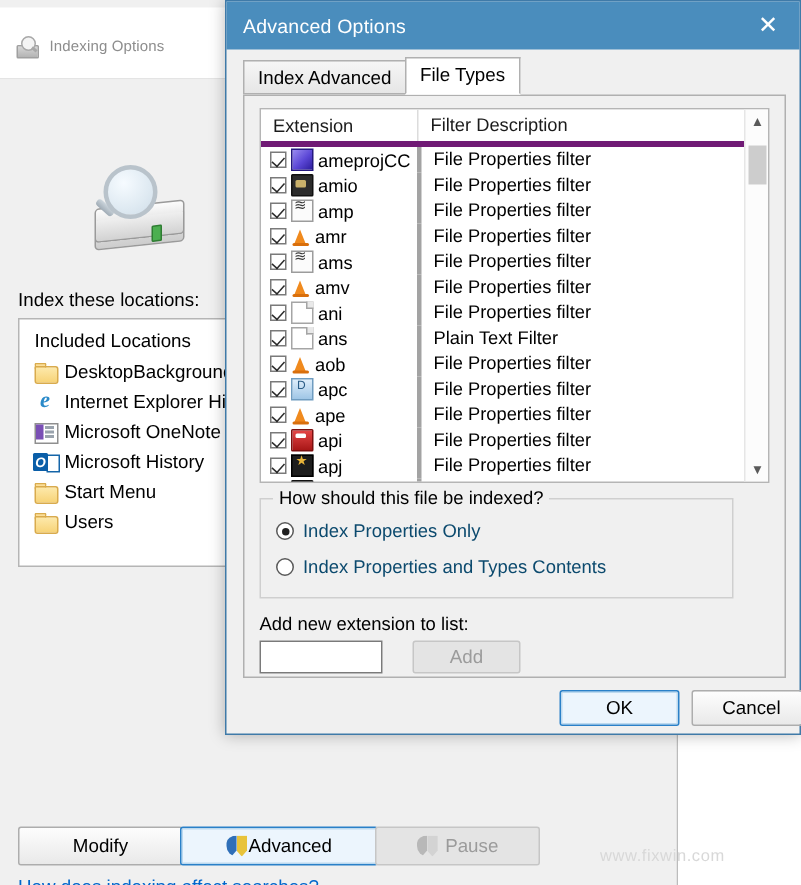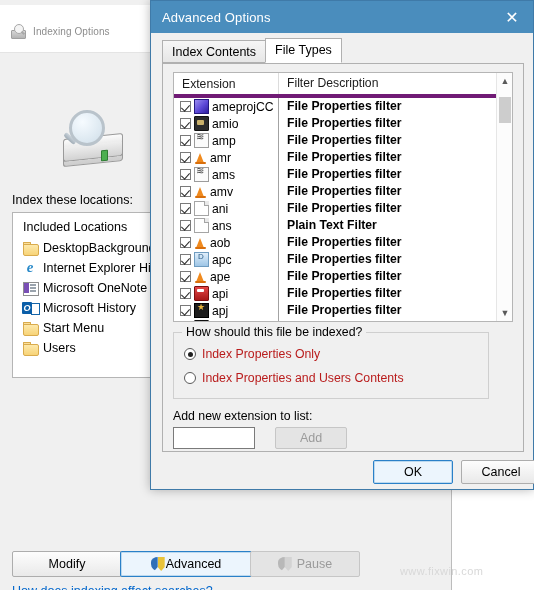--- a/index.html
+++ b/index.html
@@ -251,21 +251,21 @@
     font-size:12.2px; color:#1b1b1b;
   }
   .fl-h1 { width:104px; padding-left:8px; box-sizing:border-box; }
   .fl-h2 { padding-left:8px; border-left:1px solid #dcdcdc; height:21px; line-height:21px; flex:1; }
   .fl-rows { position:relative; }
   .fl-row {
     display:flex; align-items:center; height:17px;
     font-size:12.2px; color:#000;
   }
   .fl-c1 { width:104px; display:flex; align-items:center; gap:3px; padding-left:6px; box-sizing:border-box;}
-  .fl-c2 { padding-left:8px; border-left:1px solid #a3a3a3; height:17px; line-height:17px; flex:1; box-sizing:border-box;font-weight:bold;}
+  .fl-c2 { padding-left:8px; border-left:3px solid #a3a3a3; height:17px; line-height:17px; flex:1; box-sizing:border-box;}
   .cbx {
     width:11px; height:11px; flex:0 0 11px; border:1px solid #7a7a7a;
     background:#fff; position:relative; box-sizing:border-box;
   }
   .cbx::after {
     content:""; position:absolute; left:2px; top:1px;
     width:4px; height:7px; border:solid #2b2b2b; border-width:0 1.6px 1.6px 0;
     transform: rotate(42deg);
   }
   .ficon { width:13px; height:13px; flex:0 0 13px; position:relative;}
@@ -314,21 +314,21 @@
     position:absolute; left:10px; top:268px;
     width:316px; height:67px;
     border:1px solid #cfcfcf; box-sizing:border-box;
   }
   .gb-title {
     position:absolute; left:8px; top:-8px; background:#f0f0f0;
     padding:0 4px; font-size:12.3px; color:#000;
   }
   .radio-row {
     position:absolute; left:10px; display:flex; align-items:center; gap:6px;
-    font-size:12.3px; color:#b91c1c;
+    font-size:12.3px; color:#0c4a6e;
   }
   .rr1 { top:14px; } .rr2 { top:38px; }
   .rdo {
     width:12px; height:12px; flex:0 0 12px; border:1px solid #5a5a5a;
     border-radius:50%; background:#fff; position:relative; box-sizing:border-box;
   }
   .rdo.on::after {
     content:""; position:absolute; left:2.5px; top:2.5px;
     width:5px; height:5px; background:#202020; border-radius:50%;
   }
@@ -458,21 +458,21 @@
 
   <div class="dlg">
 
     <div class="dlg-titlebar">
       <span class="dlg-title">Advanced Options</span>
       <span class="dlg-close">✕</span>
     </div>
 
     <div class="tabs">
       <div class="tab">
-        <span>Index Contents</span>
+        <span>Index Advanced</span>
       </div>
       <div class="tab active">
         <span>File Types</span>
       </div>
     </div>
 
     <div class="tab-panel">
 
       <div class="filelist">
         <div class="fl-header">
@@ -631,21 +631,21 @@
 
       <div class="groupbox">
         <div class="gb-title">How should this file be indexed?</div>
 
         <div class="radio-row rr1">
           <span class="rdo on"></span>
           <span>Index Properties Only</span>
         </div>
         <div class="radio-row rr2">
           <span class="rdo"></span>
-          <span>Index Properties and Users Contents</span>
+          <span>Index Properties and Types Contents</span>
         </div>
       </div>
 
       <div class="addlabel">Add new extension to list:</div>
       <input class="addinput" type="text" value="" style="">
       <div class="btn disabled addbtn">
         <span>Add</span>
       </div>
     </div>
 

